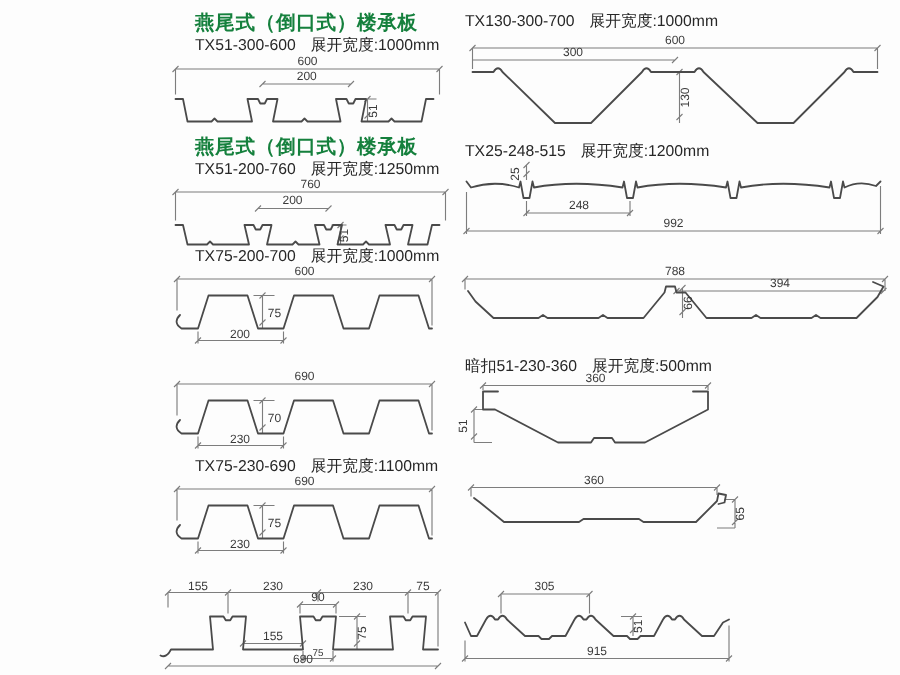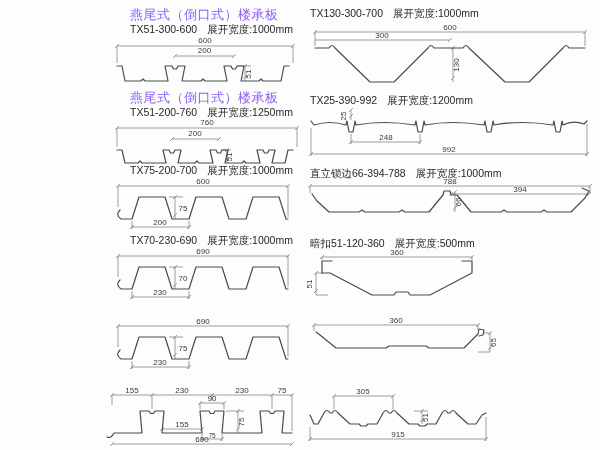--- a/index.html
+++ b/index.html
@@ -1,20 +1,20 @@
 <!DOCTYPE html>
 <html><head>
 <meta charset="utf-8">
 <style>
   html,body { margin:0; padding:0; background:#ffffff; }
   .page {
     position:relative; width:600px; height:450px; background:#fdfdfd;
     font-family:"Liberation Sans", sans-serif; overflow:hidden;
   }
-  .title { position:absolute; font-weight:normal; font-size:13px; color:#8b5cf6; letter-spacing:.5px; white-space:nowrap; }
+  .title { position:absolute; font-weight:bold; font-size:13px; color:#15803d; letter-spacing:.5px; white-space:nowrap; }
   .sub   { position:absolute; font-size:10.5px; color:#272727; white-space:nowrap; }
   .sub .w { margin-left:10px; }
   svg { position:absolute; overflow:visible; }
   .profile { fill:none; stroke:#4a4a4a; stroke-width:1.2; stroke-linejoin:round; stroke-linecap:round; }
   .dimln  { fill:none; stroke:#7d7d7d; stroke-width:0.75; }
   text.dim { font-size:8px; fill:#3a3a3a; text-anchor:middle; font-family:"Liberation Sans", sans-serif; }
   text.dim.sm { font-size:6.5px; }
 </style>
 </head>
 <body>
@@ -43,29 +43,29 @@
 
   <div class="sub" style="left:130px;top:164px"><span>TX75-200-700</span><span class="w">展开宽度:1000mm</span></div>
   <svg style="left:112px;top:177px" width="185" height="58" viewBox="0 0 185 58">
     <path class="dimln" d="M6,9 H176 M4,11 l4,-4 M174,11 l4,-4 M6,9 V30 M176,9 V40 M63,20 V42 M61,22 l4,-4 M61,40 l4,-4 M57,20 h14 M20,50 H77 M18,52 l4,-4 M75,52 l4,-4 M20,44 V52 M77,44 V52"></path>
     <path class="profile" d="M8,33 q-5,5 1,9 H20 L27,20 h26 L60,42 H77 L84,20 h26 L117,42 H134 L141,20 h26 L174,42 h2"></path>
     <text class="dim" x="91" y="6.5">600</text>
     <text class="dim" x="71" y="34">75</text>
     <text class="dim" x="48" y="48">200</text>
   </svg>
 
-  <div class="sub" style="left:130px;top:234px"><span>TX70-230-690</span><span class="w">展开宽度:1000mm</span></div>
   <svg style="left:112px;top:247px" width="185" height="58" viewBox="0 0 185 58">
     <path class="dimln" d="M6,9 H176 M4,11 l4,-4 M174,11 l4,-4 M6,9 V30 M176,9 V40 M63,20 V42 M61,22 l4,-4 M61,40 l4,-4 M57,20 h14 M20,50 H77 M18,52 l4,-4 M75,52 l4,-4 M20,44 V52 M77,44 V52"></path>
     <path class="profile" d="M8,33 q-5,5 1,9 H20 L27,20 h26 L60,42 H77 L84,20 h26 L117,42 H134 L141,20 h26 L174,42 h2"></path>
     <text class="dim" x="91" y="6.5">690</text>
     <text class="dim" x="71" y="34">70</text>
     <text class="dim" x="48" y="48">230</text>
   </svg>
 
+  <div class="sub" style="left:130px;top:304px"><span>TX75-230-690</span><span class="w">展开宽度:1100mm</span></div>
   <svg style="left:112px;top:317px" width="185" height="58" viewBox="0 0 185 58">
     <path class="dimln" d="M6,9 H176 M4,11 l4,-4 M174,11 l4,-4 M6,9 V30 M176,9 V40 M63,20 V42 M61,22 l4,-4 M61,40 l4,-4 M57,20 h14 M20,50 H77 M18,52 l4,-4 M75,52 l4,-4 M20,44 V52 M77,44 V52"></path>
     <path class="profile" d="M8,33 q-5,5 1,9 H20 L27,20 h26 L60,42 H77 L84,20 h26 L117,42 H134 L141,20 h26 L174,42 h2"></path>
     <text class="dim" x="91" y="6.5">690</text>
     <text class="dim" x="71" y="34">75</text>
     <text class="dim" x="48" y="48">230</text>
   </svg>
 
   <svg style="left:102px;top:387px" width="198" height="60" viewBox="0 0 198 60">
     <path class="dimln" d="M10,8 H190 M8,10 l4,-4 M48,10 l4,-4 M108,10 l4,-4 M168,10 l4,-4 M188,10 l4,-4 M10,8 V18 M50,8 V22 M110,8 V14 M170,8 V22 M190,8 V44 M98,16 H122 M96,18 l4,-4 M120,18 l4,-4 M98,16 V22 M122,16 V22 M60,42 H100 M58,44 l4,-4 M98,44 l4,-4 M100,52 H120 M98,54 l4,-4 M118,54 l4,-4 M100,47 V54 M120,47 V54 M136,24 V46 M134,26 l4,-4 M134,44 l4,-4 M124,24 h18 M10,57 H190 M8,59 l4,-4 M188,59 l4,-4"></path>
@@ -83,39 +83,38 @@
 
   <div class="sub" style="left:310px;top:7px"><span>TX130-300-700</span><span class="w">展开宽度:1000mm</span></div>
   <svg style="left:305px;top:24px" width="290" height="66" viewBox="0 0 290 66">
     <path class="dimln" d="M10,8 H280 M8,10 l4,-4 M278,10 l4,-4 M10,8 V22 M280,8 V22 M10,16 H145 M143,18 l4,-4 M148,24 V58 M146,26 l4,-4 M146,56 l4,-4"></path>
     <path class="profile" d="M10,24 H24 q3,-5 6,0 L65,58 H89 L123,24 q3,-5 6,0 H158 q3,-5 6,0 L200,58 H224 L258,24 q3,-5 6,0 H280"></path>
     <text class="dim" x="145" y="5.5">600</text>
     <text class="dim" x="77" y="13.5">300</text>
     <text class="dim" x="154" y="41" transform="rotate(-90 154 41)">130</text>
   </svg>
 
-  <div class="sub" style="left:310px;top:94px"><span>TX25-390-992</span><span class="w">展开宽度:1200mm</span></div>
+  <div class="sub" style="left:310px;top:94px"><span>TX25-248-515</span><span class="w">展开宽度:1200mm</span></div>
   <svg style="left:306px;top:104px" width="287" height="58" viewBox="0 0 287 58">
     <path class="dimln" d="M45,6 V16 M43,8 l4,-4 M43,14 l4,-4 M45,38 H114 M43,40 l4,-4 M112,40 l4,-4 M45,30 V40 M114,30 V40 M5,50 H281 M3,52 l4,-4 M279,52 l4,-4 M5,24 V52 M281,20 V52"></path>
     <path class="profile" d="M5,17 l3,4 Q24,16 40,21 l1,-4 l2,11 h4 l2,-11 l1,4 Q77,16 109,21 l1,-4 l2,11 h4 l2,-11 l1,4 Q146,16 178,21 l1,-4 l2,11 h4 l2,-11 l1,4 Q215,16 247,21 l1,-4 l2,11 h4 l2,-11 l1,4 Q267,16 278,20 l3,-3"></path>
     <text class="dim" x="40" y="12" transform="rotate(-90 40 12)">25</text>
     <text class="dim" x="80" y="35.5">248</text>
     <text class="dim" x="143" y="47.5">992</text>
   </svg>
 
-  <div class="sub" style="left:310px;top:167px"><span>直立锁边66-394-788</span><span class="w">展开宽度:1000mm</span></div>
   <svg style="left:305px;top:178px" width="290" height="54" viewBox="0 0 290 54">
     <path class="dimln" d="M5,8 H285 M3,10 l4,-4 M283,10 l4,-4 M5,8 V15 M285,8 V16 M146,16 H284 M144,18 l4,-4 M282,18 l4,-4 M150,14 V34 M148,16 l4,-4 M148,32 l4,-4"></path>
     <path class="profile" d="M7,16 l5,7 L24,34 H54 l3,-2 l3,2 H94 l3,-2 l3,2 H124 L138,17 l1,-4 h6 l1,4 L152,17 L166,34 H196 l3,-2 l3,2 H236 l3,-2 l3,2 H266 L280,20 l4,-7 l-7,-3"></path>
     <text class="dim" x="145" y="5.5">788</text>
     <text class="dim" x="215" y="13.5">394</text>
     <text class="dim" x="156" y="24" transform="rotate(-90 156 24)">66</text>
   </svg>
 
-  <div class="sub" style="left:310px;top:237px"><span>暗扣51-120-360</span><span class="w">展开宽度:500mm</span></div>
+  <div class="sub" style="left:310px;top:237px"><span>暗扣51-230-360</span><span class="w">展开宽度:500mm</span></div>
   <svg style="left:306px;top:249px" width="194" height="56" viewBox="0 0 194 56">
     <path class="dimln" d="M16,8 H166 M14,10 l4,-4 M164,10 l4,-4 M16,8 V11 M166,8 V11 M10,24 V46 M8,26 l4,-4 M8,44 l4,-4 M10,24 h7 M10,46 h12"></path>
     <path class="profile" d="M26,12 H16 V24 H24 L66,46 H88 l2,-3 h12 l2,3 H124 L166,24 V12 H156"></path>
     <text class="dim" x="91" y="5.5">360</text>
     <text class="dim" x="5.5" y="35" transform="rotate(-90 5.5 35)">51</text>
   </svg>
 
   <svg style="left:306px;top:316px" width="198" height="48" viewBox="0 0 198 48">
     <path class="dimln" d="M8,9 H172 M6,11 l4,-4 M170,11 l4,-4 M8,9 V15 M172,9 V14 M184,17 V36 M182,19 l4,-4 M182,34 l4,-4 M177,17 h7 M172,36 h12"></path>
     <path class="profile" d="M10,16 l4,3 L30,32 H80 l3,-2 H120 l3,2 H158 L172,18 l1,-5 l5,1 l-1,5 l-4,1"></path>

